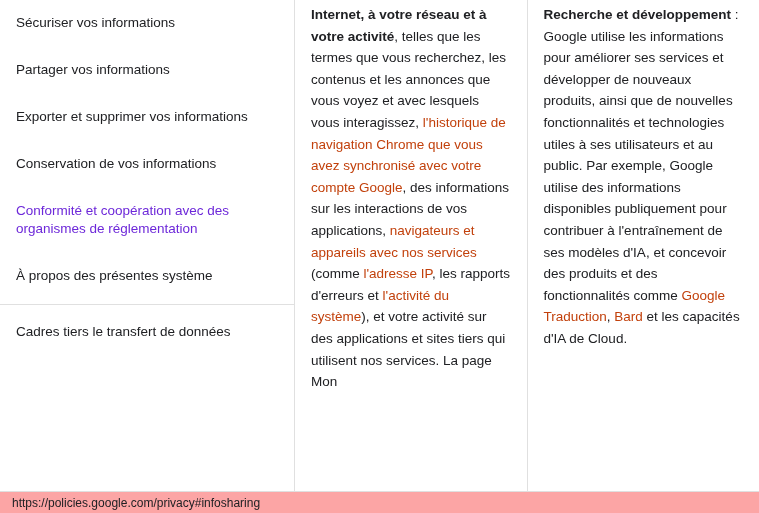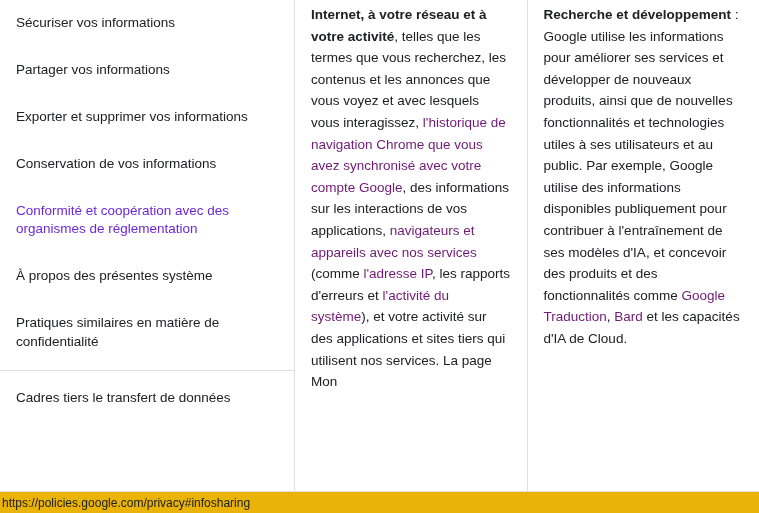--- a/index.html
+++ b/index.html
@@ -70,34 +70,34 @@
       line-height: 1.6;
       color: #202124;
     }
     .content-column::-webkit-scrollbar {
       width: 0;
     }
     .content-column p {
       margin-bottom: 8px;
     }
     .link-blue {
-      color: #701a75;
+      color: #c2410c;
       text-decoration: none;
     }
     .bold-text {
       font-weight: bold;
     }
     
     .status-bar {
       height: 22px;
-      background: #eab308;
+      background: #fca5a5;
       border-top: 1px solid #e0e0e0;
       display: flex;
       align-items: center;
-      padding: 0 2px;
+      padding: 0 12px;
       font-size: 12px;
       color: #202124;
     }
   </style>
 </head>
 <body>
 
 <div class="main-container">
 
   <div class="sidebar">
@@ -112,23 +112,20 @@
     </div>
     <div class="sidebar-item">
       <span>Conservation de vos informations</span>
     </div>
     <div class="sidebar-item active">
       <span>Conformité et coopération avec des organismes de réglementation</span>
     </div>
     <div class="sidebar-item">
       <span>À propos des présentes système</span>
     </div>
-    <div class="sidebar-item">
-      <span>Pratiques similaires en matière de confidentialité</span>
-    </div>
     <hr class="sidebar-divider">
     <div class="sidebar-item">
       <span>Cadres tiers le transfert de données</span>
     </div>
   </div>
 
   <div class="content-area">
 
     <div class="content-column" style="border-right: 1px solid #e0e0e0;">
       <p>

